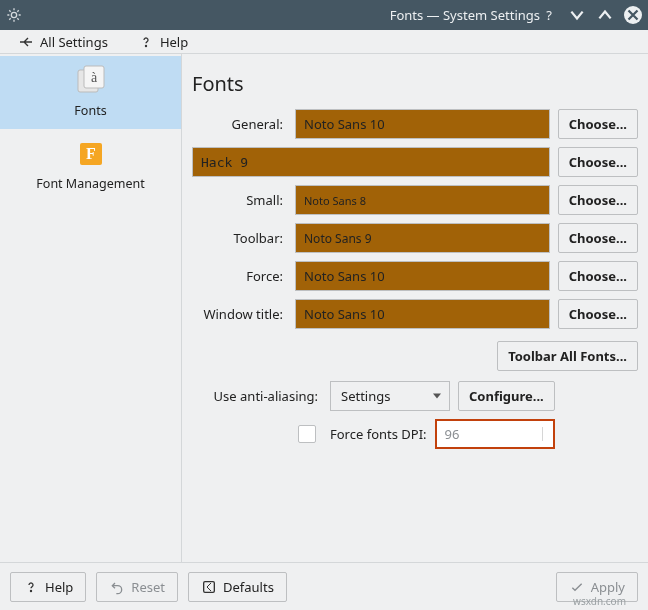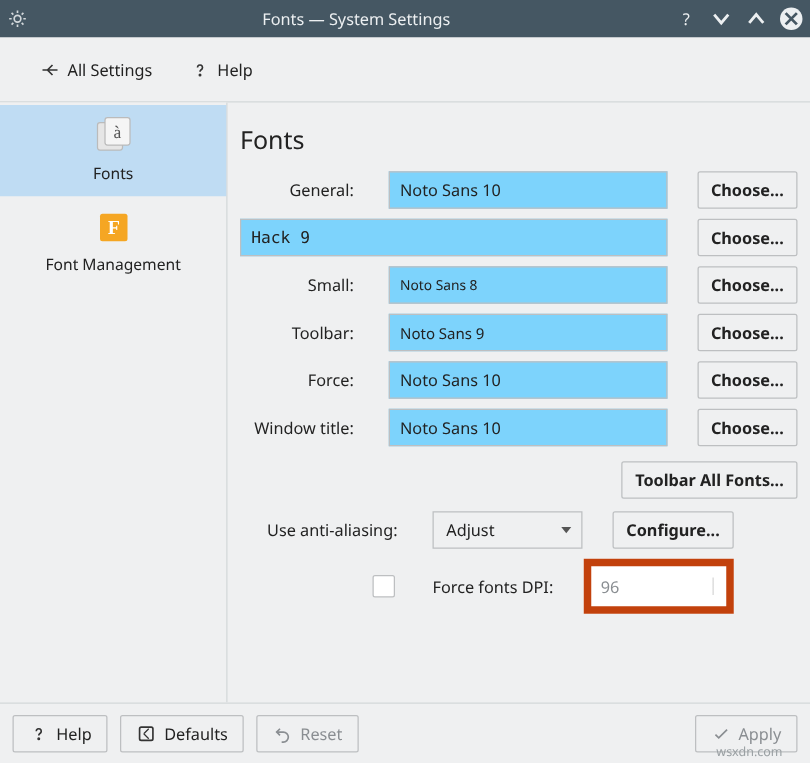--- a/index.html
+++ b/index.html
@@ -2,49 +2,49 @@
 <html><head>
 <meta charset="utf-8">
 <style>
   * { box-sizing: border-box; }
   html, body { margin:0; padding:0; font-family: "Noto Sans", "Segoe UI", Arial, sans-serif; font-size:13px; color:#222; }
   body { width:648px; height:610px; background:#eff0f1; display:flex; flex-direction:column; overflow:hidden; }
 
   
   .titlebar { background:#455763; color:#eceff1; height:30px; display:flex; align-items:center; padding:0 6px; }
   .titlebar .app-icon { width:16px; height:16px; margin-right:8px; display:flex; align-items:center; justify-content:center; opacity:.85;}
-  .titlebar .title { flex:1; text-align:center; font-size:13px; }
+  .titlebar .title { flex:1; text-align:right; font-size:13px; }
   .titlebar .winbtns { display:flex; gap:10px; align-items:center; }
   .titlebar .winbtn { width:18px; height:18px; display:flex; align-items:center; justify-content:center; color:#eceff1; }
   .titlebar .close { background:#eceff1; color:#455763; border-radius:50%; width:18px; height:18px; font-weight:bold; }
 
   
-  .toolbar { height:52px; border-bottom:1px solid #d4d7d9; display:flex; align-items:center; padding:0 26px; gap:18px; background:#eff0f1;}
+  .toolbar { height:24px; border-bottom:1px solid #d4d7d9; display:flex; align-items:center; padding:0 12px; gap:18px; background:#eff0f1;}
   .toolbtn { display:flex; align-items:center; gap:6px; padding:4px 6px; border-radius:3px; }
   .toolbtn svg { width:16px; height:16px; }
 
   
   .body { flex:1; display:flex; min-height:0; }
   .sidebar { width:182px; border-right:1px solid #d4d7d9; padding-top:2px; background:#eff0f1; }
   .side-item { display:flex; flex-direction:column; align-items:center; justify-content:center; padding:8px 4px 10px; gap:4px; }
   .side-item.selected { background:#bfdcf3; }
   .side-item .icon { width:34px; height:34px; display:flex; align-items:center; justify-content:center; }
   .side-item .label { font-size:12.5px; color:#222; }
 
   .content { flex:1; display:flex; flex-direction:column; min-width:0; }
   .heading { font-size:20px; padding:16px 10px 12px 10px; }
 
   .form { padding:0 10px; }
-  .row { display:flex; align-items:center; gap:24px; margin-bottom:8px; }
+  .row { display:flex; align-items:center; gap:8px; margin-bottom:8px; }
   .row .lbl { width:95px; text-align:right; padding-right:4px; }
-  .txtfield { flex:1; height:30px; border:1px solid #bdbfc1; background:#7dd3fc; padding:0 8px; display:flex; align-items:center; font-family:inherit; }
+  .txtfield { flex:1; height:30px; border:1px solid #bdbfc1; background:#a16207; padding:0 8px; display:flex; align-items:center; font-family:inherit; }
   .btn { height:30px; border:1px solid #bdbfc1; background:#eff0f1; padding:0 10px; display:flex; align-items:center; border-radius:2px;font-weight:bold; }
   .select { height:30px; border:1px solid #bdbfc1; background:#eff0f1; padding:0 24px 0 10px; display:flex; align-items:center; position:relative; min-width:120px; }
   .select::after { content:""; position:absolute; right:8px; top:50%; width:0; height:0; border-left:4px solid transparent; border-right:4px solid transparent; border-top:5px solid #555; transform:translateY(-50%); }
-  .spin { width:120px; height:44px; border:6px solid #c2410c; background:#fff; padding:0 22px 0 8px; display:flex; align-items:center; color:#8a8e92; position:relative; }
+  .spin { width:120px; height:30px; border:2px solid #c2410c; background:#fff; padding:0 22px 0 8px; display:flex; align-items:center; color:#8a8e92; position:relative; }
   .spin::after { content:""; position:absolute; right:6px; top:50%; width:8px; height:14px; transform:translateY(-50%);
     background:linear-gradient(#999 0 0) center/1px 100% no-repeat; opacity:.4;}
   .check { width:18px; height:18px; border:1px solid #bdbfc1; background:#fff; border-radius:2px; margin-right:6px; }
 
   .right-align { display:flex; justify-content:flex-end; margin:4px 10px 10px 0; }
 
   
   .footer { height:48px; border-top:1px solid #d4d7d9; display:flex; align-items:center; padding:0 10px; gap:10px; background:#eff0f1;}
   .footer .spacer { flex:1; }
   .fbtn { height:30px; border:1px solid #bdbfc1; background:#eff0f1; padding:0 12px; display:flex; align-items:center; gap:6px; border-radius:2px;}
@@ -159,21 +159,21 @@
       </div>
     </div>
 
     <div class="right-align">
       <div class="btn">Toolbar All Fonts...</div>
     </div>
 
     <div class="form">
       <div class="row">
         <div class="lbl" style="width:130px">Use anti-aliasing:</div>
-        <div class="select">Adjust</div>
+        <div class="select">Settings</div>
         <div class="btn">Configure...</div>
       </div>
       <div class="row">
         <div style="width:130px; text-align:right; display:flex; align-items:center; justify-content:flex-end;">
           <div class="check"></div>
         </div>
         <div>Force fonts DPI:</div>
         <div class="spin">96</div>
       </div>
     </div>
@@ -181,34 +181,34 @@
 </div>
 
 <div class="footer">
   <div class="fbtn">
     <svg viewBox="0 0 24 24" fill="none" stroke="#333" stroke-width="2">
         <path d="M9 9a3 3 0 1 1 4.5 2.6C12.5 12.5 12 13 12 14"></path>
         <circle cx="12" cy="18" r="0.8" fill="#333"></circle>
       </svg>
     <span>Help</span>
   </div>
-  <div class="fbtn">
-    <svg viewBox="0 0 24 24" fill="none" stroke="#333" stroke-width="2">
-        <rect x="4" y="4" width="16" height="16" rx="2"></rect>
-        <path d="M9 12l6-6M9 12l6 6" stroke-width="1.5"></path>
-      </svg>
-    <span>Defaults</span>
-  </div>
   <div class="fbtn disabled">
     <svg viewBox="0 0 24 24" fill="none" stroke="#8a8e92" stroke-width="2">
         <path d="M9 14l-4-4 4-4"></path>
         <path d="M5 10h8a6 6 0 0 1 0 12h-2"></path>
       </svg>
     <span>Reset</span>
   </div>
+  <div class="fbtn">
+    <svg viewBox="0 0 24 24" fill="none" stroke="#333" stroke-width="2">
+        <rect x="4" y="4" width="16" height="16" rx="2"></rect>
+        <path d="M9 12l6-6M9 12l6 6" stroke-width="1.5"></path>
+      </svg>
+    <span>Defaults</span>
+  </div>
   <div class="spacer"></div>
   <div class="fbtn disabled">
     <svg viewBox="0 0 24 24" fill="none" stroke="#8a8e92" stroke-width="2">
         <path d="M5 13l4 4L19 7"></path>
       </svg>
     <span>Apply</span>
   </div>
 </div>
 
 <div class="watermark">wsxdn.com</div>

